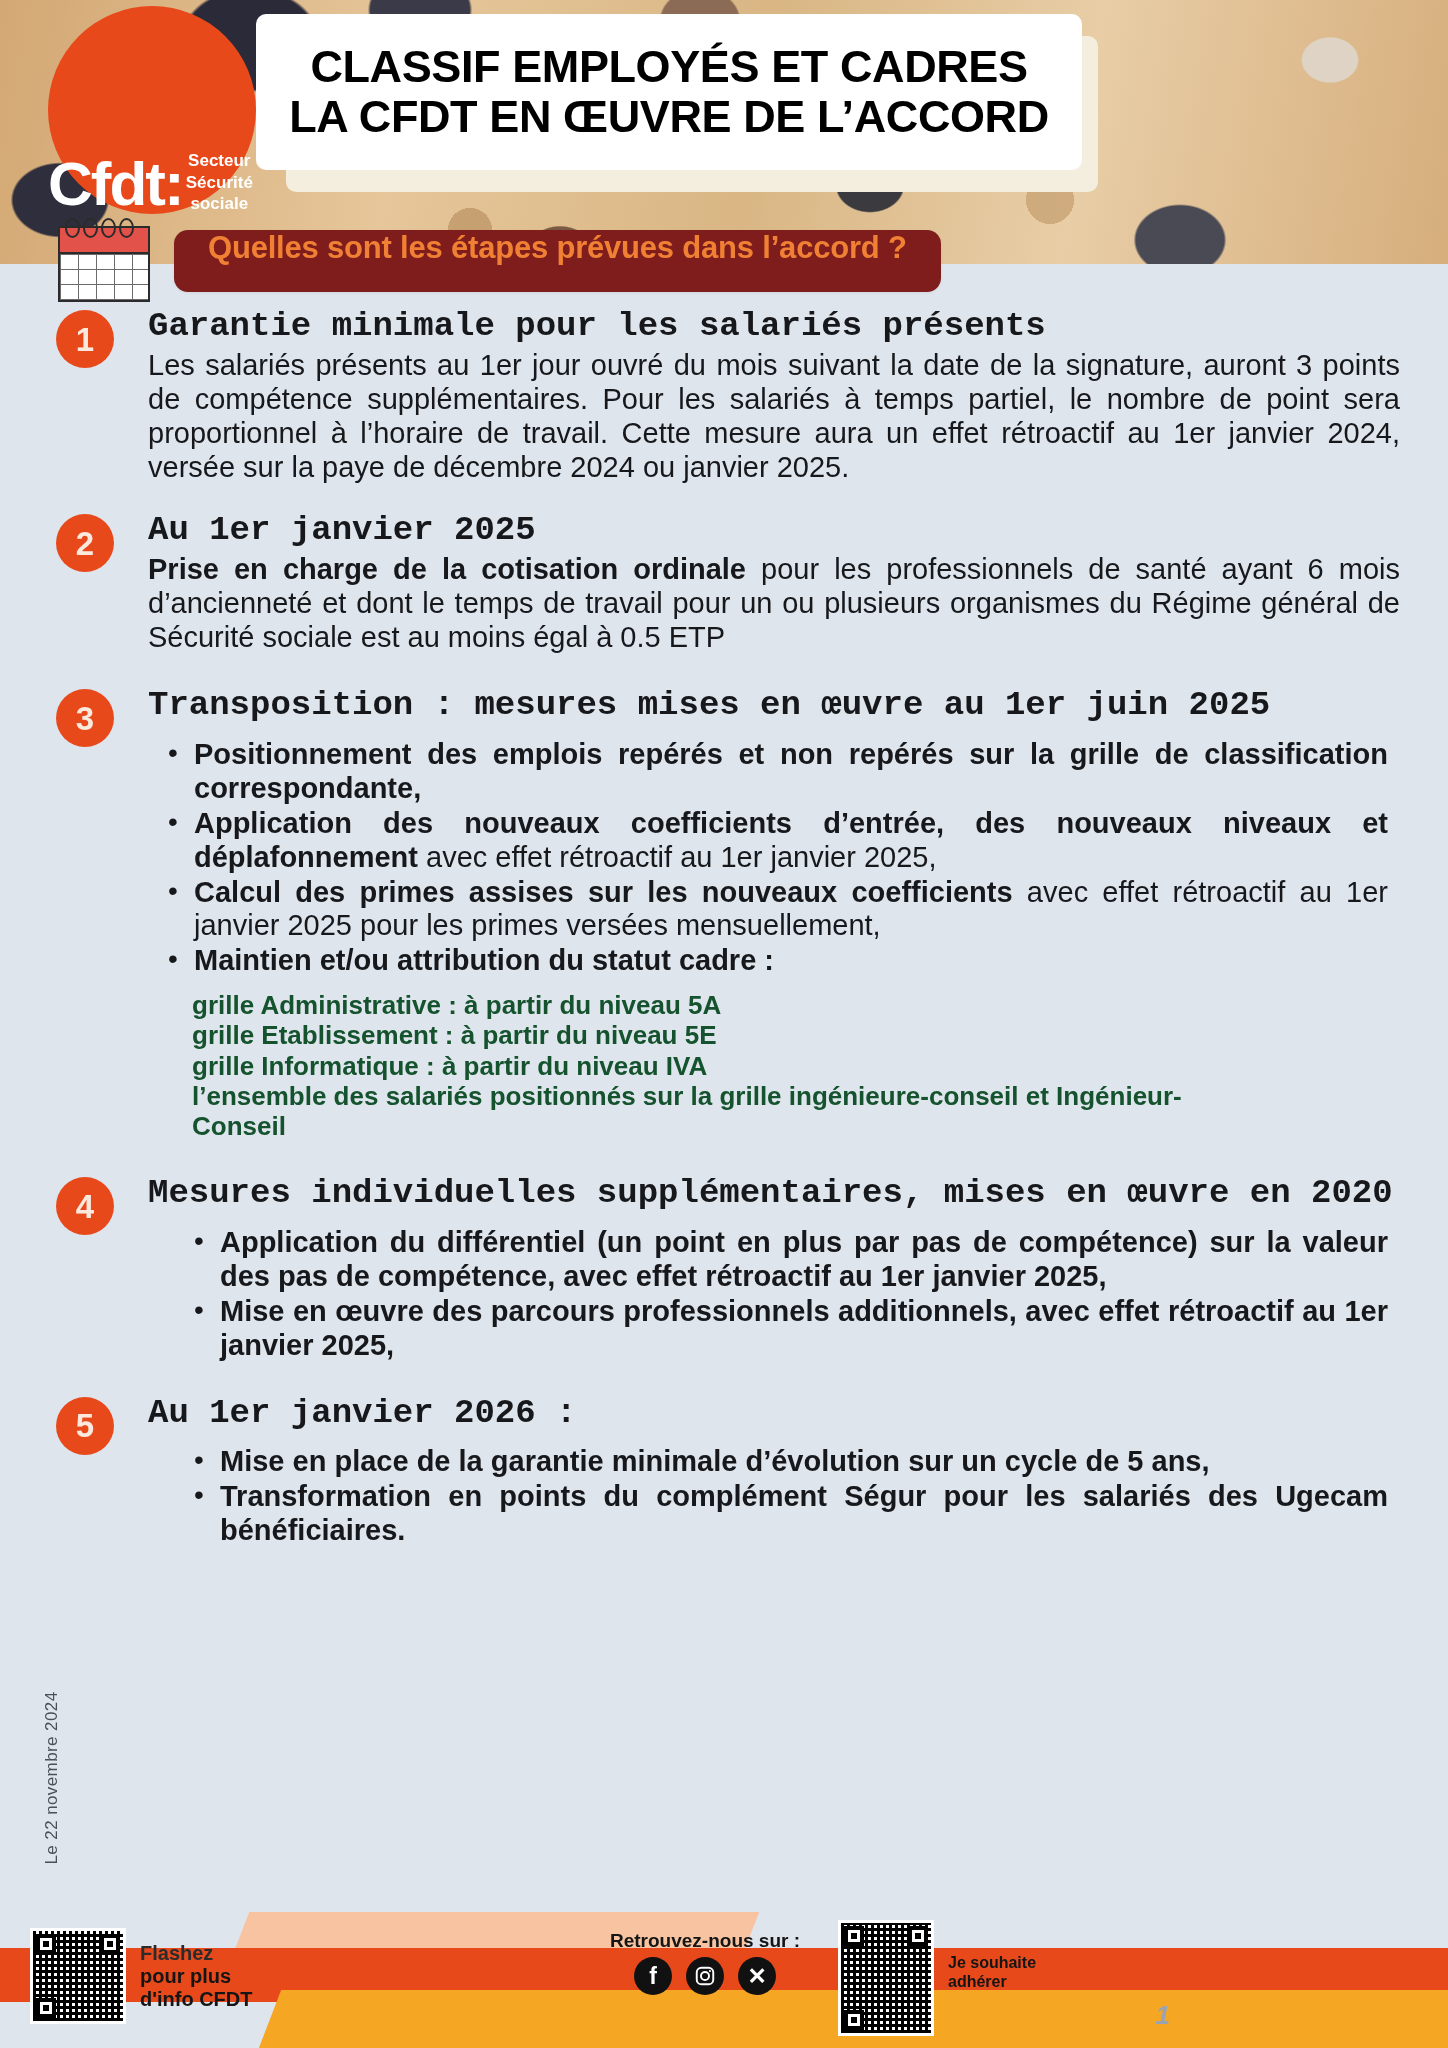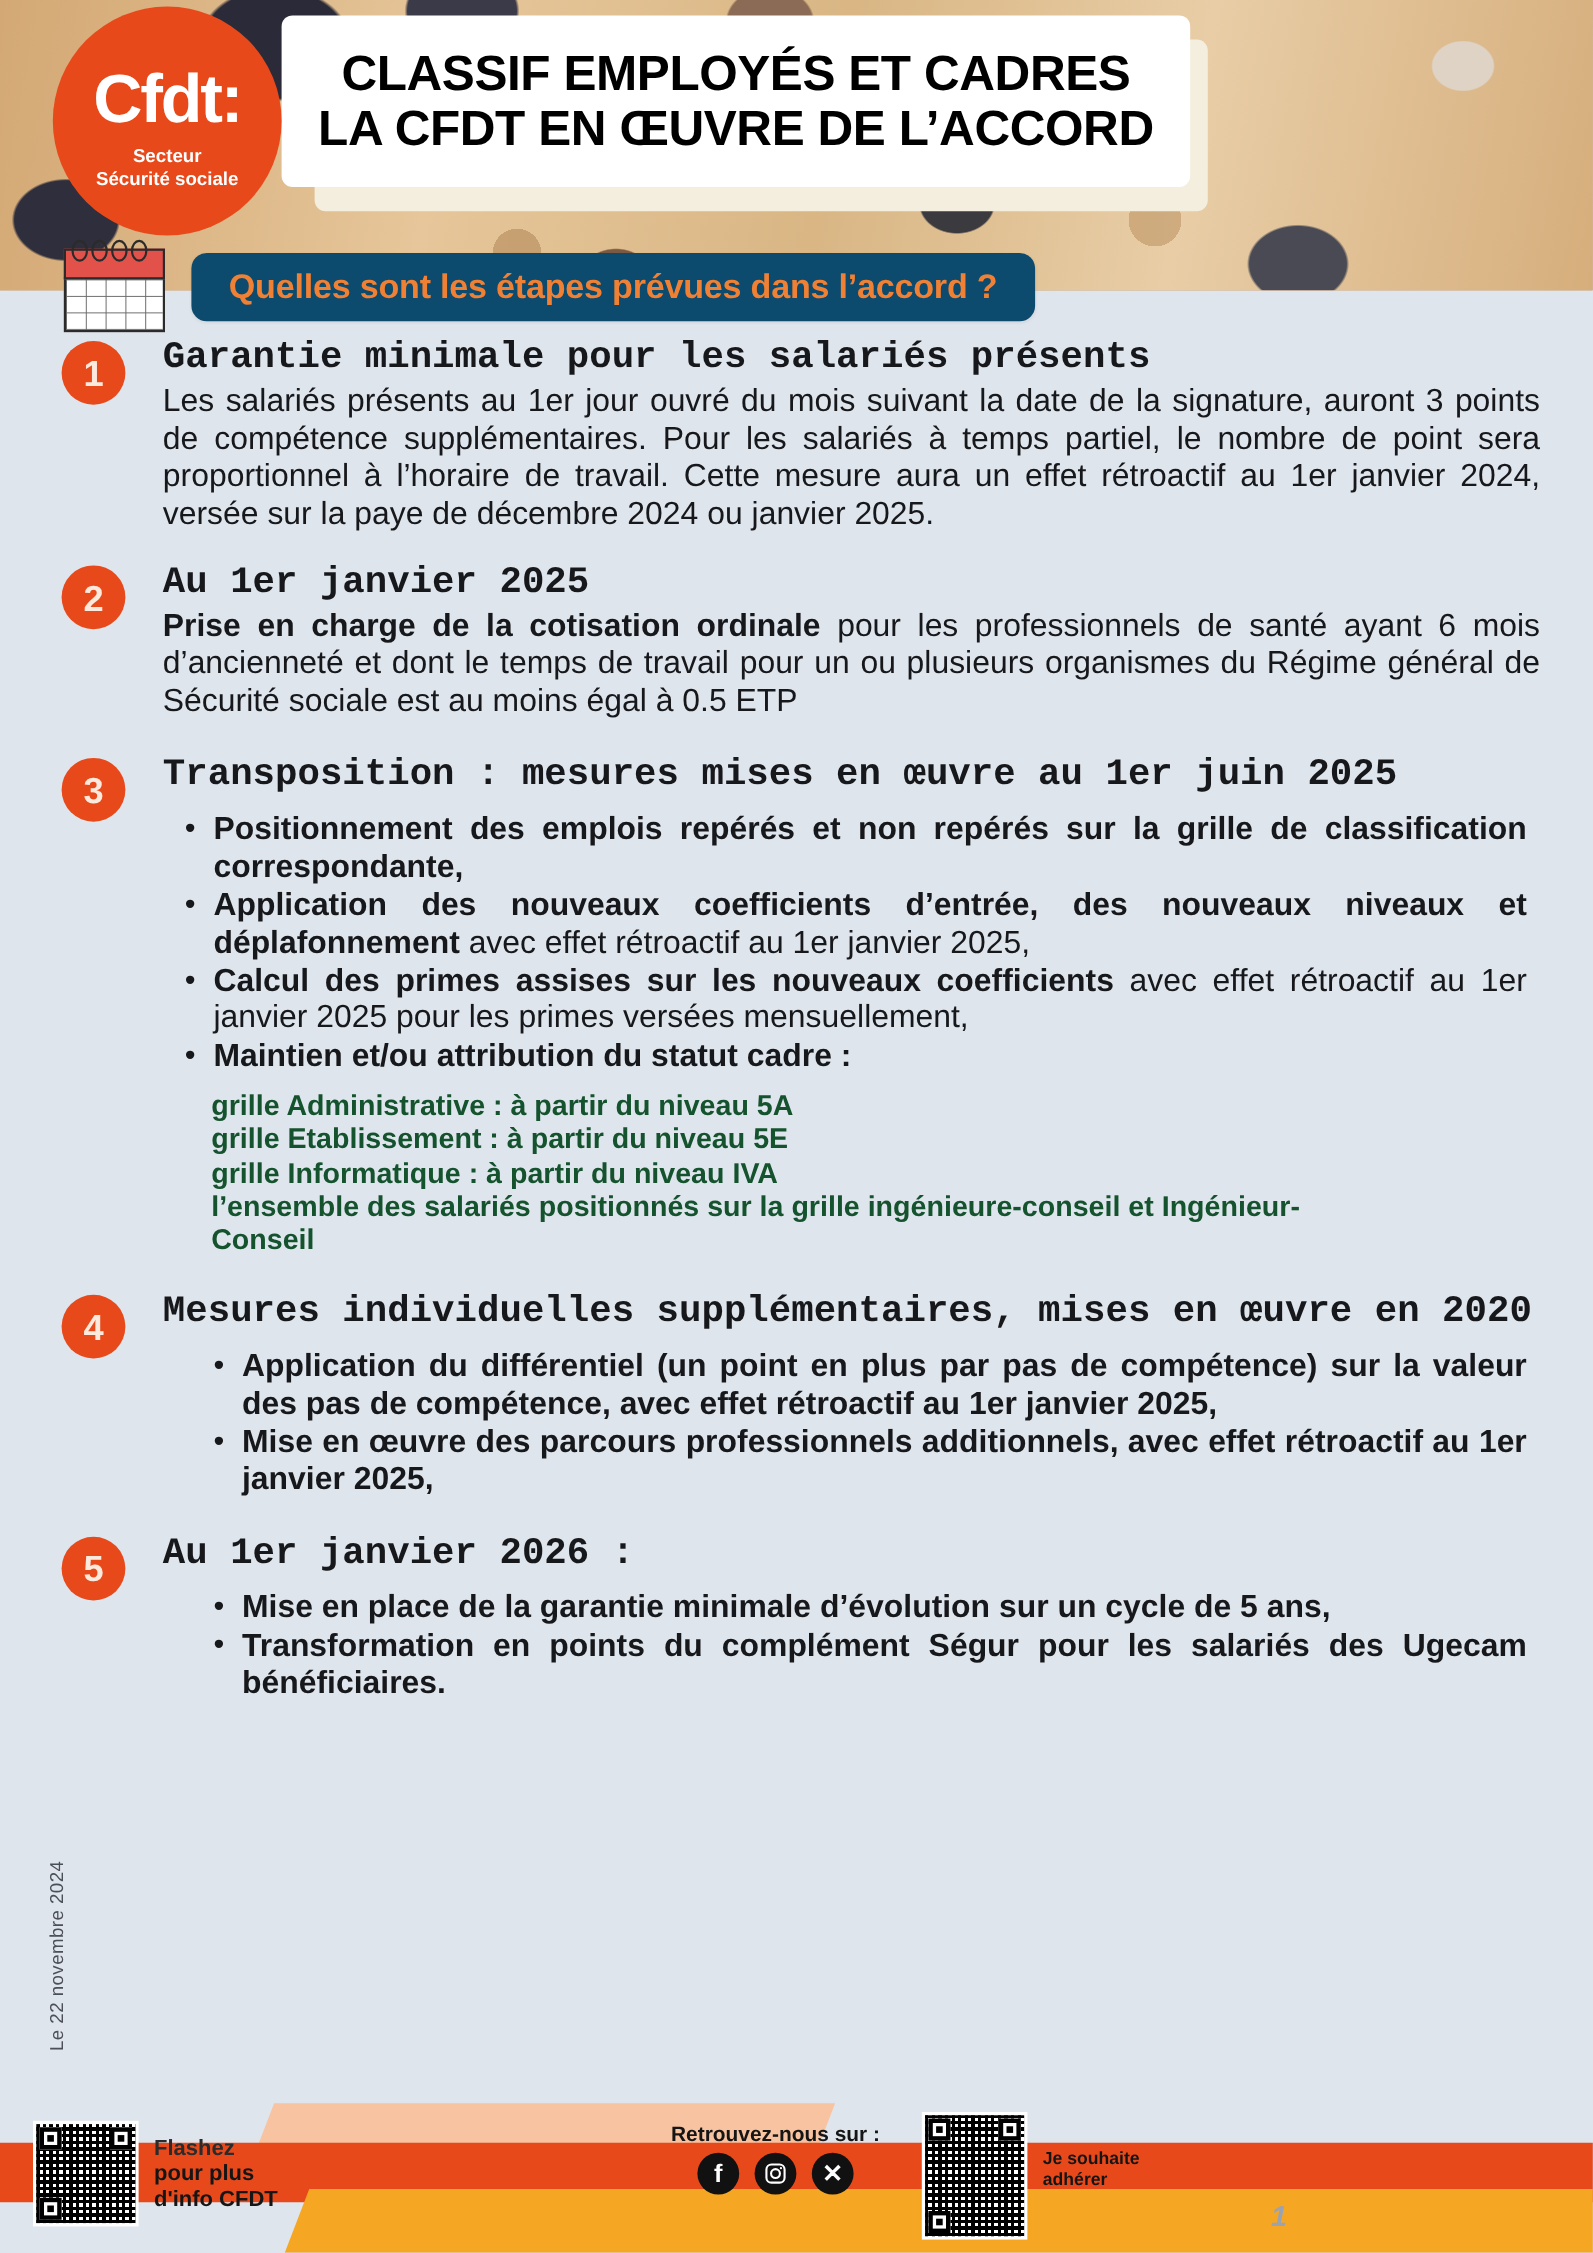--- a/index.html
+++ b/index.html
@@ -55,22 +55,22 @@
 
   .logo {
     position: absolute;
     left: 48px;
     top: 6px;
     width: 208px;
     height: 208px;
     border-radius: 50%;
     background: #e8491b;
     display: flex;
-    flex-direction: column;
-    align-items: center;
+    flex-direction: row;
+    align-items: flex-end;
     justify-content: center;
     z-index: 4;
   }
   .logo-word {
     color: #ffffff;
     font-weight: bold;
     font-size: 62px;
     letter-spacing: -2px;
     line-height: .95;
     margin-top: 16px;
@@ -175,24 +175,23 @@
       linear-gradient(to bottom, #6b6b6b 1px, transparent 1px);
     background-size: 18px 15px;
   }
 
   .question-pill {
     position: absolute;
     left: 174px;
     top: 16px;
     height: 62px;
     padding: 0 34px;
-    background: #0c4a6e;
+    background: #7f1d1d;
     border-radius: 14px;
     display: flex;
-    align-items: center;
     box-shadow: 0 1px 3px rgba(0,0,0,.06);
   }
   .question-text {
     color: #f08033;
     font-weight: bold;
     font-size: 31px;
     letter-spacing: -0.2px;
     white-space: nowrap;
   }
 

